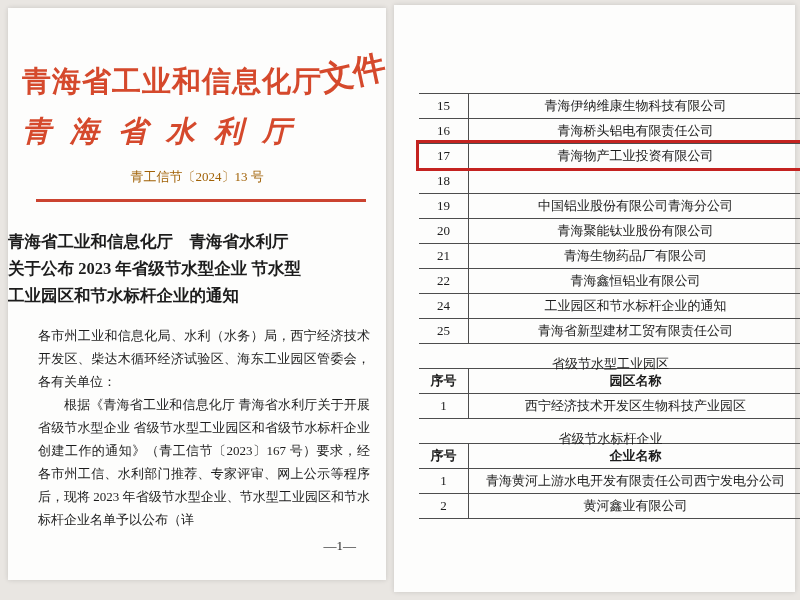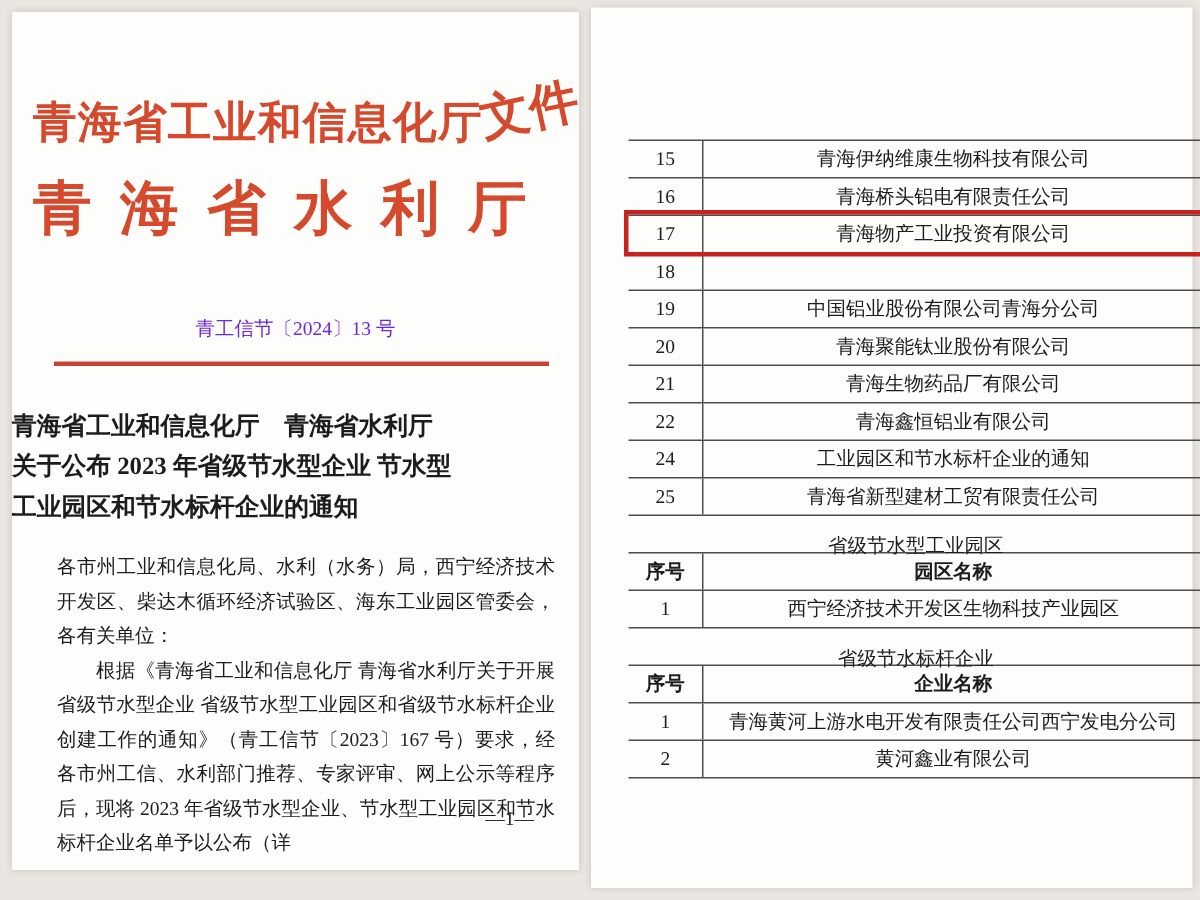--- a/index.html
+++ b/index.html
@@ -10,26 +10,26 @@
     color:#1c1c1c;
   }
   .page {
     position:absolute; background:#fdfdfc;
     box-shadow:0 0 5px rgba(0,0,0,.14);
   }
   
   .left-page { left:8px; top:8px; width:378px; height:572px; }
   .letterhead { position:relative; padding:54px 0 0 14px; color:#d5492c; font-weight:bold; }
   .agency-line1 { font-size:29px; letter-spacing:1px; white-space:nowrap; }
-  .agency-line2 { font-size:39px; letter-spacing:19px; margin-top:10px; white-space:nowrap; }
+  .agency-line2 { font-size:29px; letter-spacing:19px; margin-top:10px; white-space:nowrap;font-style:italic; }
   .agency-suffix {
     position:absolute; left:312px; top:43px; font-size:33px;
     transform:rotate(-12deg); letter-spacing:0; white-space:nowrap;
   }
-  .doc-number { text-align:center; margin-top:44px; font-size:13px; color:#6d28d9; }
+  .doc-number { text-align:center; margin-top:16px; font-size:13px; color:#a16207; }
   .red-rule { height:3px; background:#cb4330; margin:13px 20px 0 28px; }
   .doc-title {
     margin-top:26px; font-weight:bold;
     font-size:16.5px; line-height:27px;
   }
   .doc-body { margin:15px 16px 0 30px; font-size:13px; line-height:23px; text-align:justify; }
   .doc-body p { margin:0; }
   .doc-body p.indent { text-indent:2em; }
   .page-num { position:absolute; right:30px; bottom:26px; font-size:13px; }
   

